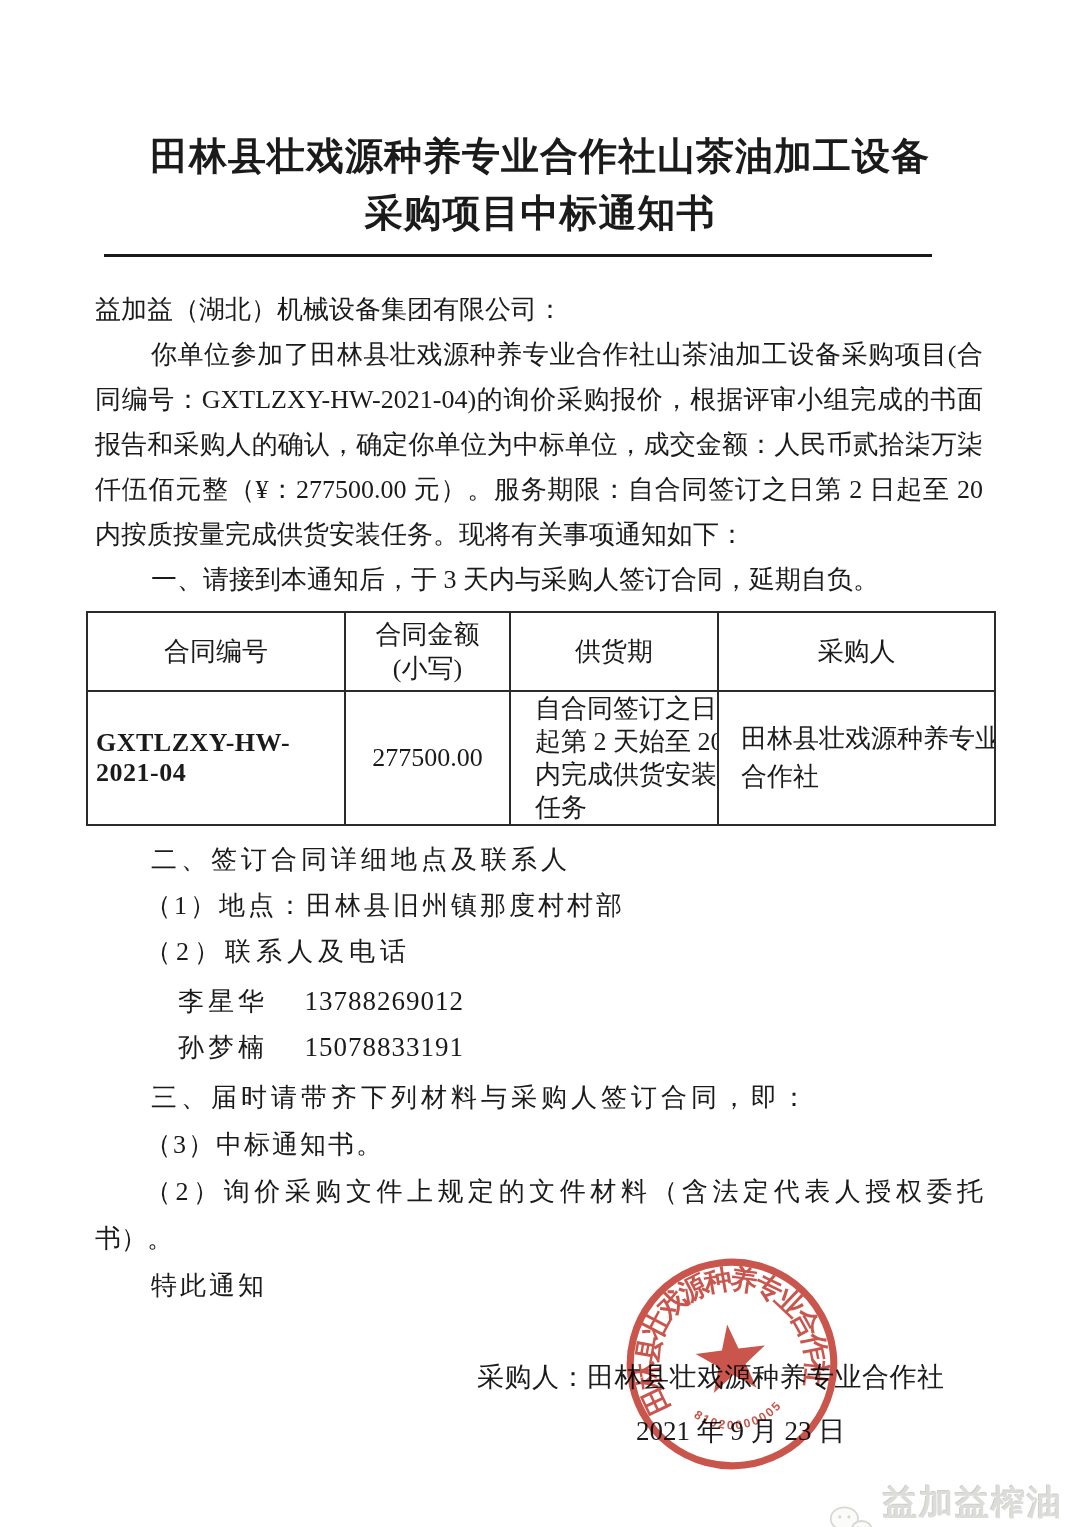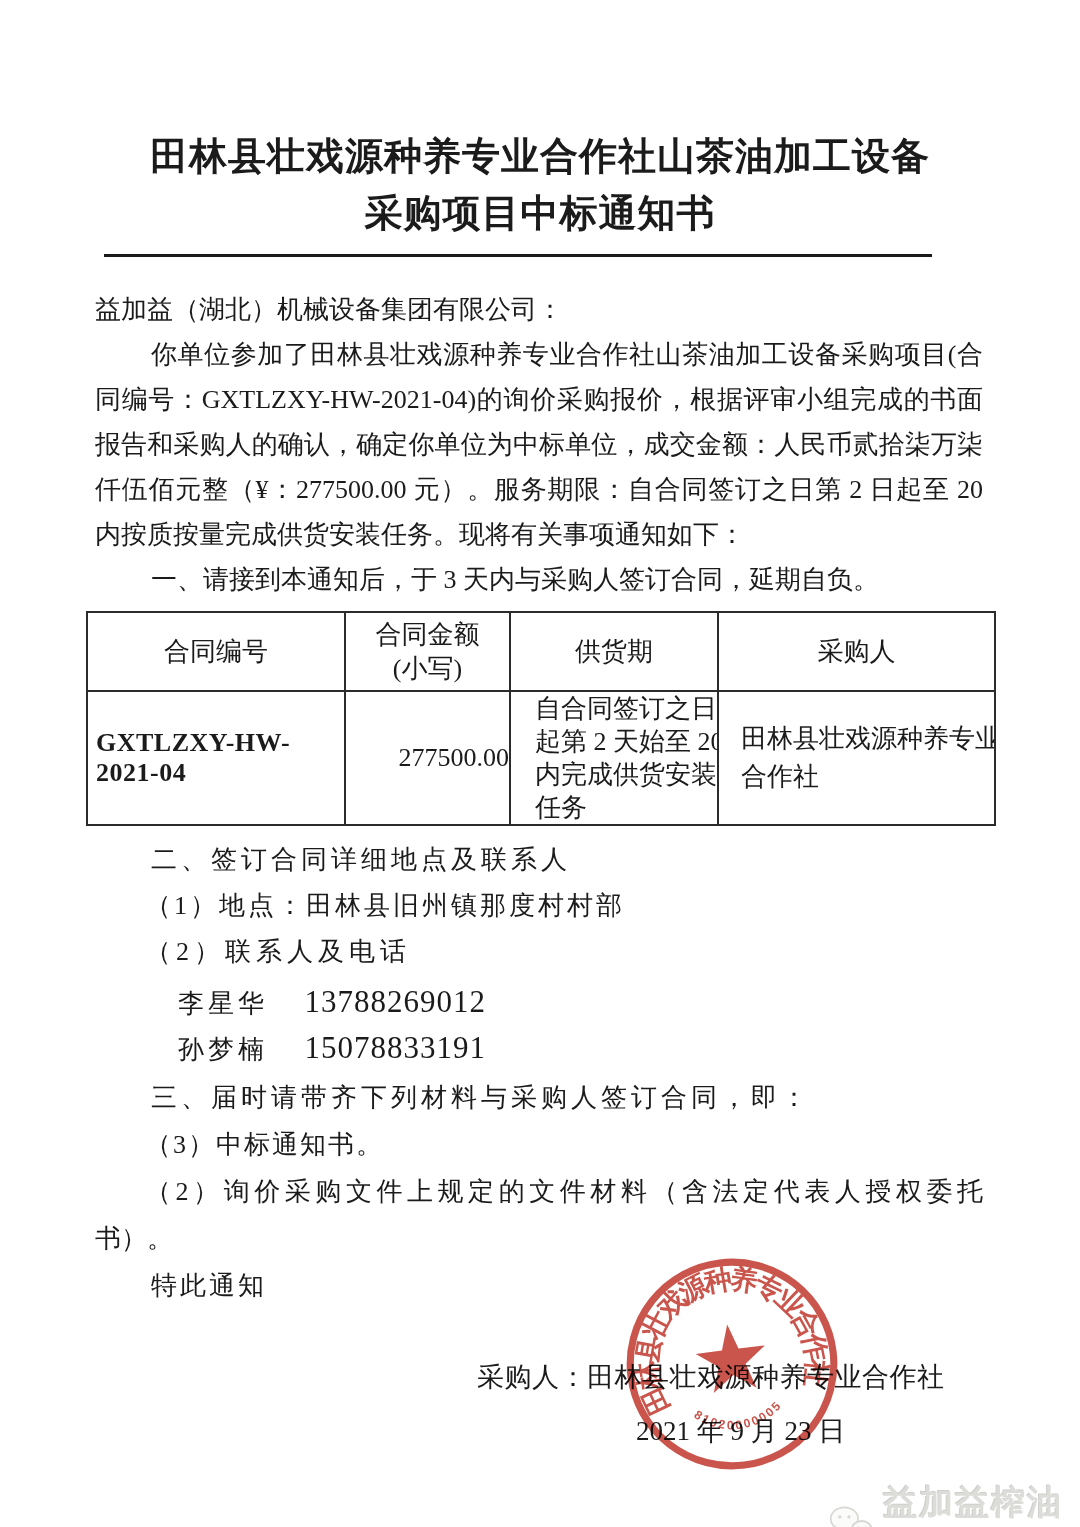--- a/index.html
+++ b/index.html
@@ -20,21 +20,21 @@
     vertical-align:middle; padding:0; overflow:hidden; }
   .hc { text-align:center; line-height:34px; }
   .cell-lines div { white-space:nowrap; }
   .seal-wrap { position:absolute; left:620px; top:1224px; width:224px; height:224px;
     mix-blend-mode:multiply; opacity:0.92; transform:rotate(-7deg); }
   .wm { position:absolute; left:828px; top:1452px; display:flex; align-items:center;
     font-family:"Liberation Sans","DejaVu Sans",sans-serif; }
   .wm-text { font-size:34px; font-weight:700; letter-spacing:2px; color:#dcdcd8;
     text-shadow:1px 1px 0 #ffffff, -1px -1px 0 #cfcfcb; margin-left:8px; }
   .contact-name { letter-spacing:4px; }
-  .contact-phone { margin-left:30px; font-size:31px; letter-spacing:1px; }
+  .contact-phone { margin-left:30px; font-size:27px; letter-spacing:1px; }
 </style>
 </head>
 <body>
 
 <div class="page">
 
   <div class="doc-title">
     <div>田林县壮戏源种养专业合作社山茶油加工设备</div>
     <div>采购项目中标通知书</div>
   </div>
@@ -65,21 +65,21 @@
       <td class="hc">合同编号</td>
       <td class="hc">
         <div>合同金额</div>
         <div>(小写)</div>
       </td>
       <td class="hc">供货期</td>
       <td class="hc">采购人</td>
     </tr>
     <tr style="height:134px;">
       <td style="padding-left:8px; letter-spacing:0.5px;font-weight:bold;">GXTLZXY-HW-2021-04</td>
-      <td style="text-align:right;">277500.00</td>
+      <td style="text-align:center;">277500.00</td>
       <td class="cell-lines" style="padding-left:24px; line-height:33px;">
         <div>自合同签订之日</div>
         <div>起第 2 天始至 20</div>
         <div>内完成供货安装</div>
         <div>任务</div>
       </td>
       <td class="cell-lines" style="padding-left:22px; line-height:38px;">
         <div>田林县壮戏源种养专业</div>
         <div>合作社</div>
       </td>

